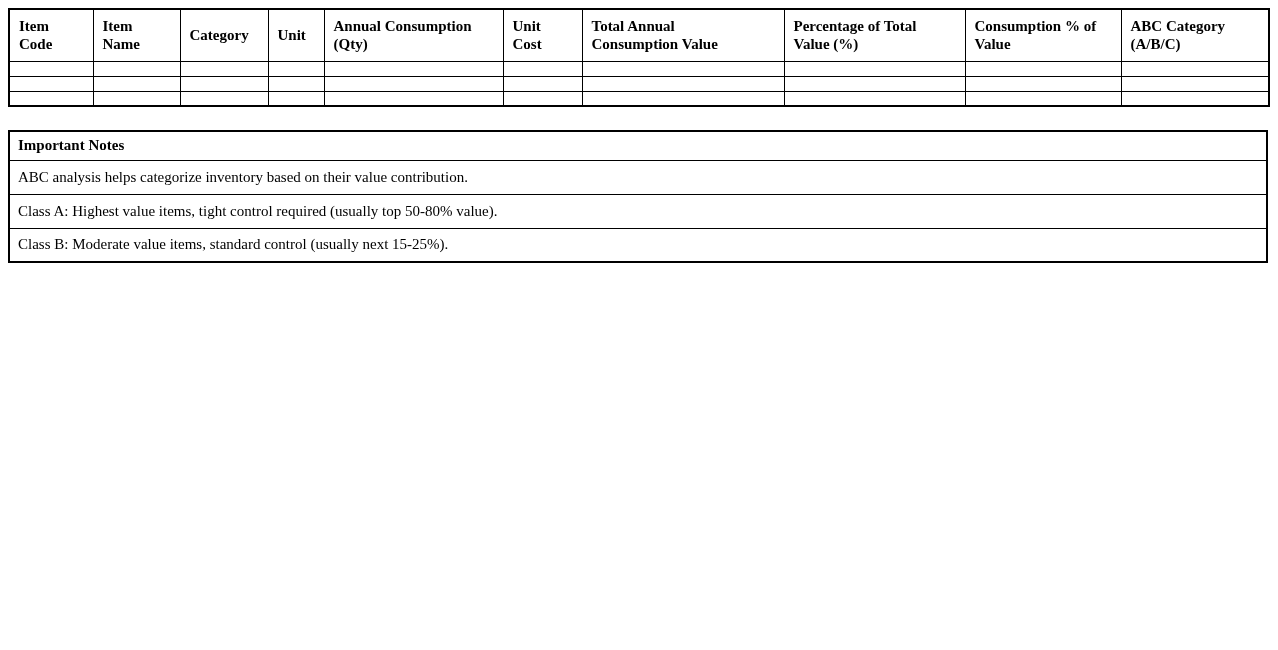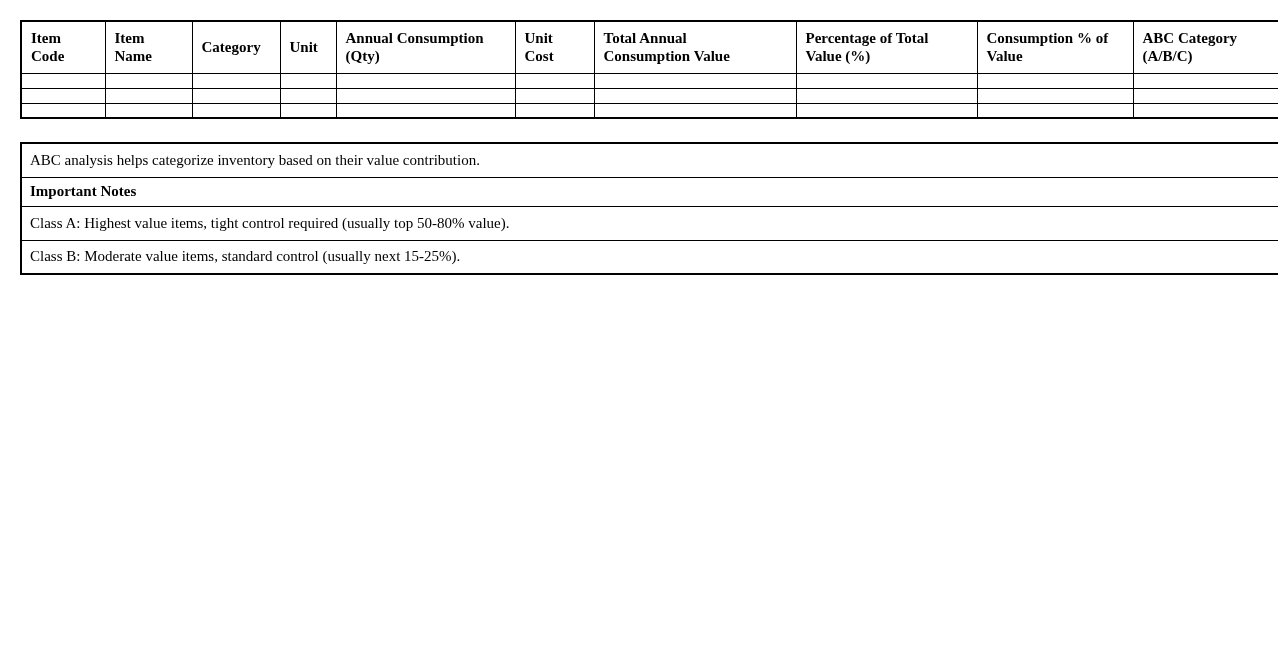--- a/index.html
+++ b/index.html
@@ -7,21 +7,21 @@
     margin: 0;
     padding: 0;
     background: #ffffff;
     color: #000000;
     font-family: "Liberation Serif", serif;
   }
   .page {
     width: 1278px;
     height: 650px;
     background: #ffffff;
-    padding: 20px;
+    padding: 8px;
     overflow: hidden;
   }
   table {
     border-collapse: collapse;
     table-layout: fixed;
     width: 1260px;
     border: 2px solid #000000;
   }
   .main-table th,
   .main-table td {
@@ -133,24 +133,24 @@
         <td class="empty-cell"></td>
         <td class="empty-cell"></td>
         <td class="empty-cell"></td>
       </tr>
     </tbody>
   </table>
 
   <table class="notes-table">
     <tbody>
       <tr>
-        <td>ABC analysis helps categorize inventory based on their value contribution.</td>
+        <td class="notes-title-cell">Important Notes</td>
       </tr>
       <tr>
-        <td class="notes-title-cell">Important Notes</td>
+        <td>ABC analysis helps categorize inventory based on their value contribution.</td>
       </tr>
       <tr>
         <td>Class A: Highest value items, tight control required (usually top 50-80% value).</td>
       </tr>
       <tr>
         <td>Class B: Moderate value items, standard control (usually next 15-25%).</td>
       </tr>
     </tbody>
   </table>
 

